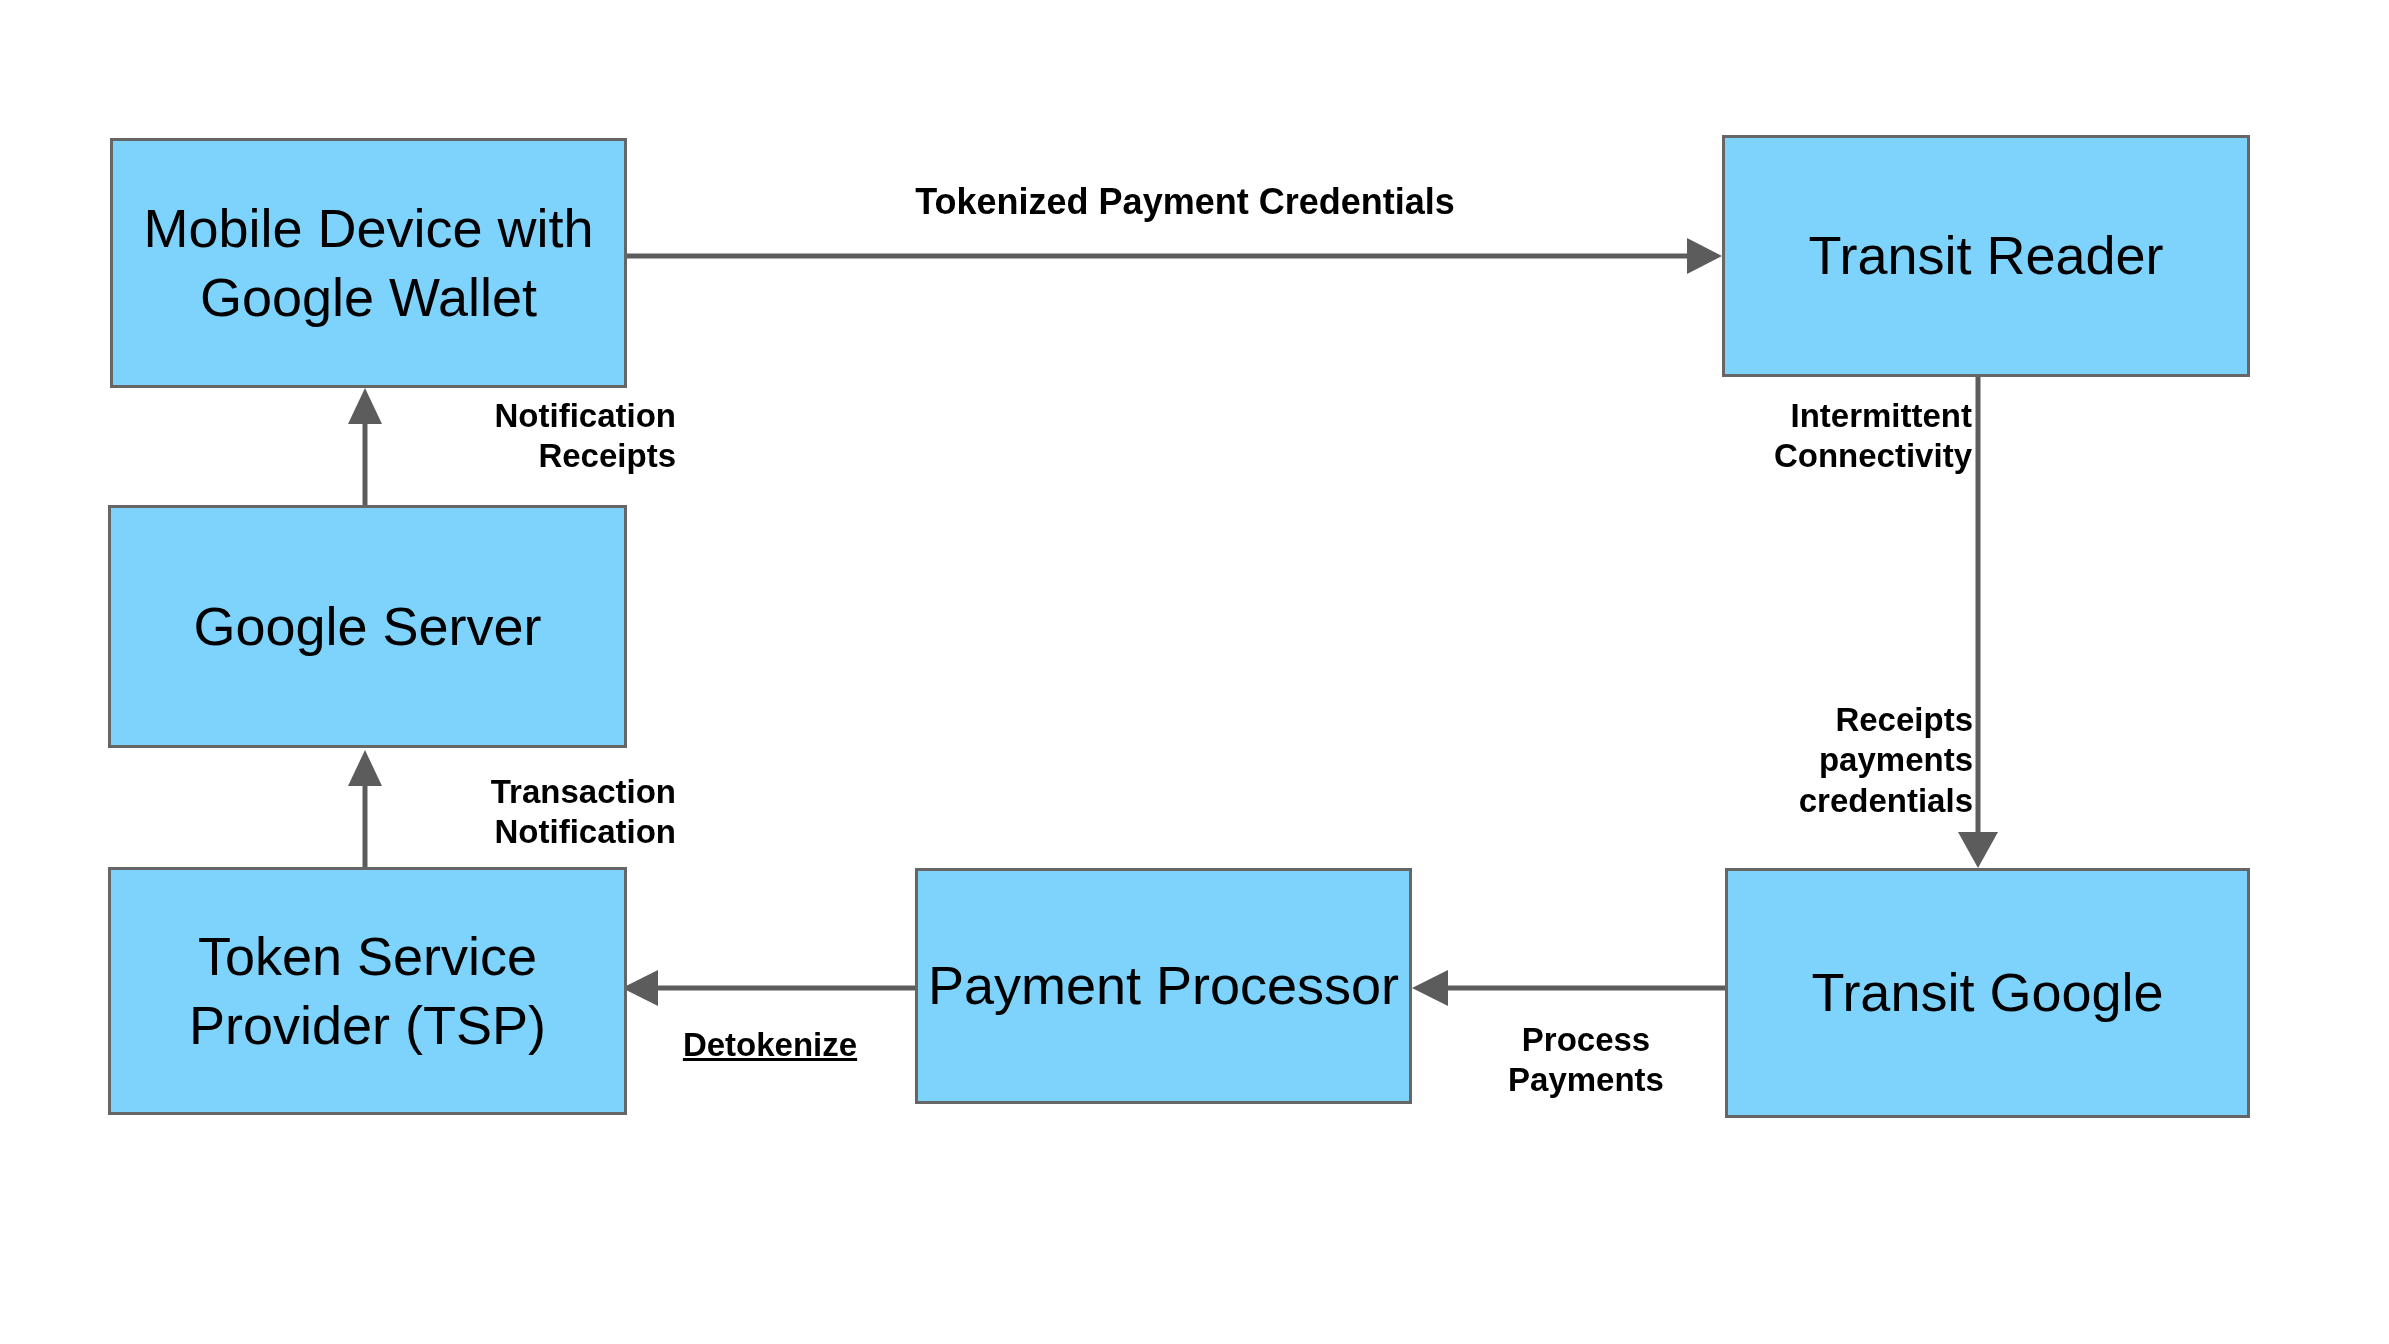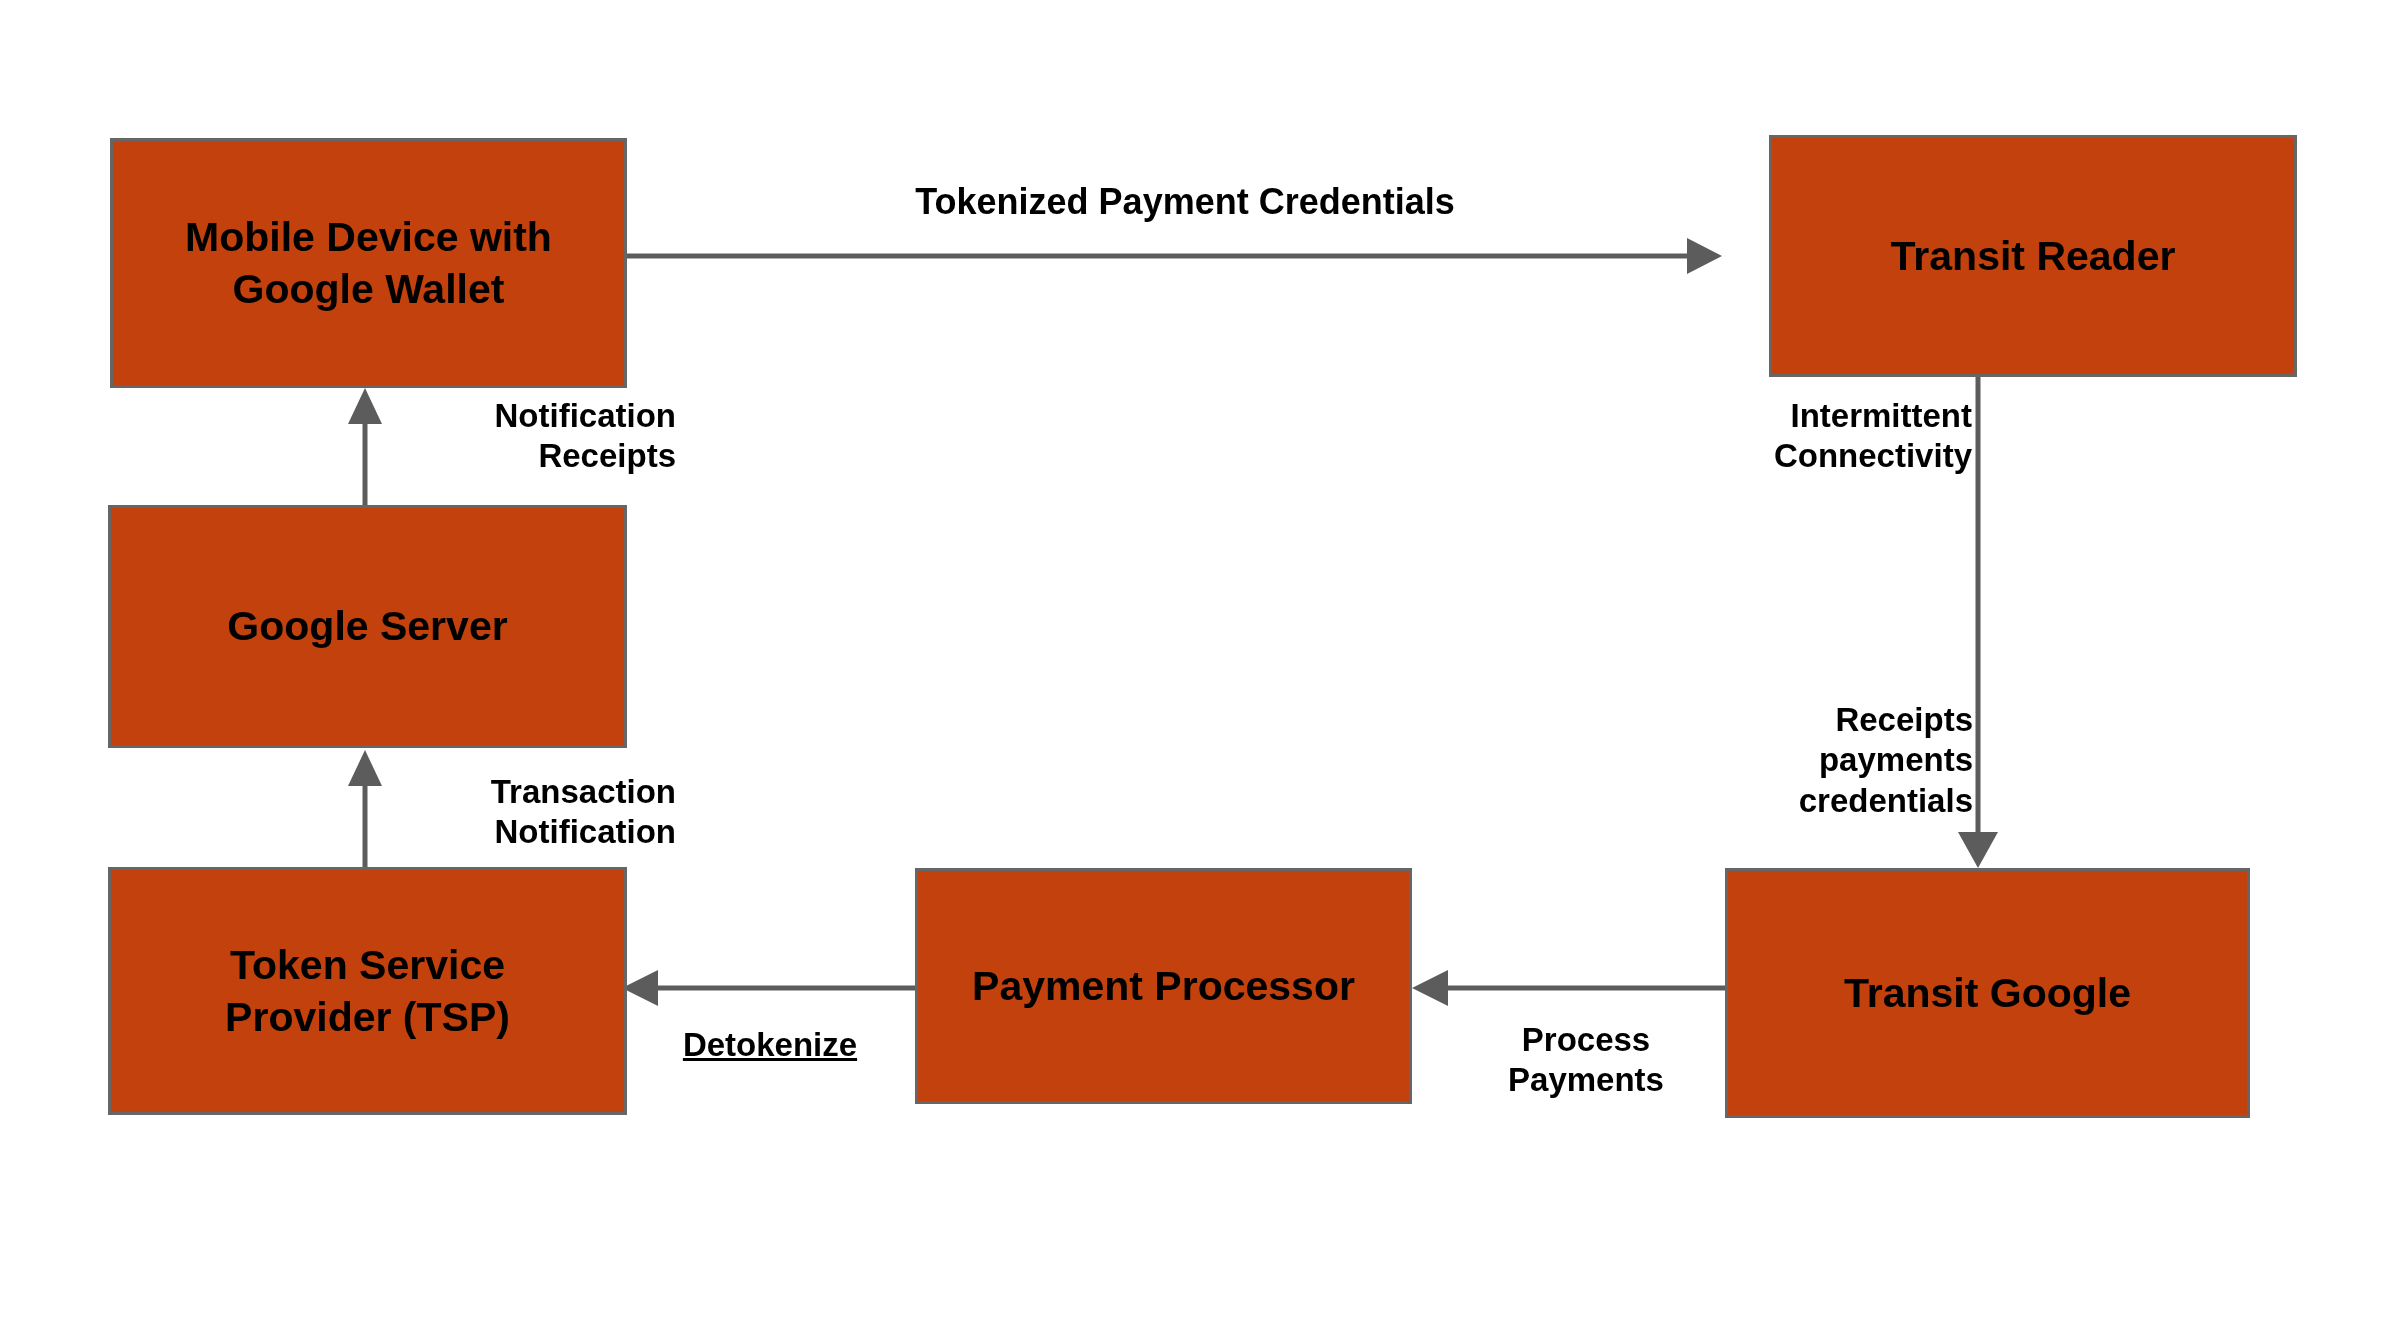--- a/index.html
+++ b/index.html
@@ -10,31 +10,31 @@
   #canvas {
     position: relative;
     width: 2389px;
     height: 1344px;
     background: #ffffff;
     font-family: "Liberation Sans", sans-serif;
     overflow: hidden;
   }
   .node {
     position: absolute;
-    background: #c2410c;
+    background: #7dd3fc;
     border: 3px solid #666666;
     box-sizing: border-box;
     display: flex;
     align-items: center;
     justify-content: center;
     text-align: center;
     color: #000000;
-    font-size: 41px;
+    font-size: 54px;
     line-height: 1.28;
-    font-weight: 700;
+    font-weight: 400;
     white-space: pre-line;
   }
   .edge-label {
     position: absolute;
     color: #000000;
     font-weight: bold;
     font-size: 33px;
     line-height: 1.22;
     white-space: pre-line;
     text-align: center;
@@ -98,21 +98,21 @@
 
     <g>
       <line class="edge-line" x1="365" y1="505" x2="365" y2="405"></line>
       <polygon class="edge-head" points="365,388 348,424 382,424"></polygon>
     </g>
   </svg>
 
   <div class="node" style="left:110px; top:138px; width:517px; height:250px;">Mobile Device with
 Google Wallet</div>
 
-  <div class="node" style="left:1722px; top:135px; width:528px; height:242px;margin-left:47px;">Transit Reader</div>
+  <div class="node" style="left:1722px; top:135px; width:528px; height:242px;">Transit Reader</div>
 
   <div class="node" style="left:108px; top:505px; width:519px; height:243px;">Google Server</div>
 
   <div class="node" style="left:1725px; top:868px; width:525px; height:250px;">Transit Google</div>
 
   <div class="node" style="left:915px; top:868px; width:497px; height:236px;">Payment Processor</div>
 
   <div class="node" style="left:108px; top:867px; width:519px; height:248px;">Token Service
 Provider (TSP)</div>
 

